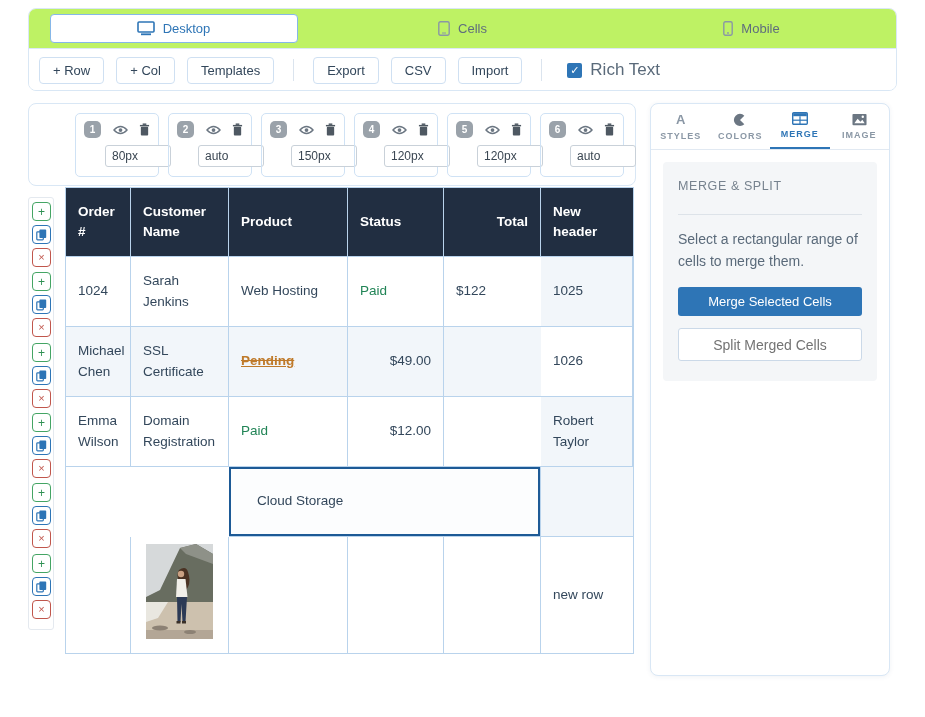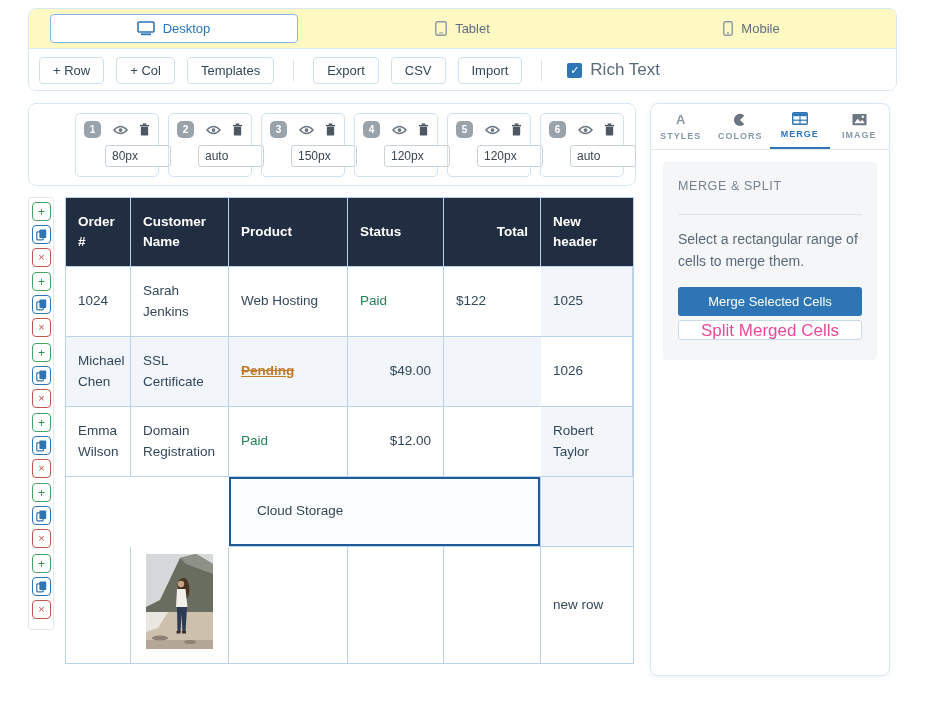--- a/index.html
+++ b/index.html
@@ -3,21 +3,21 @@
 <meta charset="utf-8">
 <style>
   * { box-sizing: border-box; margin: 0; padding: 0; }
   html,body { background:#fff; }
   body { font-family: "Liberation Sans", sans-serif; color:#33475b; }
   .canvas { position:relative; width:925px; height:717px; background:#fff; overflow:hidden; }
 
   
   .top-card { position:absolute; left:28px; top:8px; width:869px; height:83px;
     border:1px solid #d9e7f5; border-radius:8px; overflow:hidden; background:#fff; }
-  .device-row { height:40px; background:#fef9c3; border-bottom:1px solid #dce9f6;
+  .device-row { height:40px; background:#bef264; border-bottom:1px solid #dce9f6;
     display:flex; align-items:center; }
   .device-item { flex:1; display:flex; align-items:center; justify-content:center;
     gap:8px; font-size:13px; color:#5f6d7d; cursor:pointer; height:100%; }
   .device-item.active { flex:none; width:289px; height:100%; padding:5px 20px; }
   .device-active-btn { width:248px; height:29px; margin:0 auto; background:#fff;
     border:1px solid #86b7e8; border-radius:4px; display:flex; align-items:center;
     justify-content:center; gap:8px; color:#2e75b6; font-size:13px; }
   .toolbar-row { height:42px; display:flex; align-items:center; padding-left:10px; gap:12px; background:#fff; }
   .tb-btn { background:#fff; border:1px solid #cfe0f2; border-radius:4px; padding:5px 13px;
     font-size:13px; color:#33475b; font-family:inherit; cursor:pointer; white-space:nowrap; }
@@ -47,36 +47,36 @@
   .tabs { display:flex; border-bottom:1px solid #e1e9f2; height:46px; }
   .tab { flex:1; display:flex; flex-direction:column; align-items:center; justify-content:center;
     gap:4px; color:#8a97a5; font-size:9px; font-weight:bold; letter-spacing:1px; cursor:pointer; }
   .tab.active { color:#2e75b6; border-bottom:2px solid #2e75b6; }
   .tab-glyph-a { font-size:13px; font-weight:bold; letter-spacing:0; }
   .merge-box { margin:12px; background:#f4f6f8; border-radius:4px; padding:17px 15px 20px; }
   .merge-title { font-size:12.5px; color:#76828e; letter-spacing:.6px; padding-bottom:21px;
     border-bottom:1px solid #dde3e9; margin-bottom:14px; }
   .merge-desc { font-size:14px; color:#5a6a7a; line-height:1.55; margin-bottom:15px; }
   .btn-primary { display:block; width:100%; background:#2e75b6; color:#fff; border:none;
-    border-radius:3px; height:29px; font-size:13px; font-family:inherit; cursor:pointer; margin-bottom:4px; }
-  .btn-secondary { display:block; width:100%; background:#fff; color:#ec4899;
-    border:1px solid #cbd9e8; border-radius:3px; height:20px; font-size:17px; font-family:inherit; cursor:pointer; }
+    border-radius:3px; height:29px; font-size:13px; font-family:inherit; cursor:pointer; margin-bottom:12px; }
+  .btn-secondary { display:block; width:100%; background:#fff; color:#737373;
+    border:1px solid #cbd9e8; border-radius:3px; height:33px; font-size:14px; font-family:inherit; cursor:pointer; }
 
   
   .row-strip { position:absolute; left:28px; top:197px; width:26px; height:433px;
     background:#fff; border:1px solid #e4e9ef; border-radius:3px; }
   .row-group { position:absolute; left:3px; display:flex; flex-direction:column; gap:4px; }
   .rc-btn { width:19px; height:19px; border-radius:4px; background:#fff; display:flex;
     align-items:center; justify-content:center; font-size:12px; line-height:1; cursor:pointer; padding:0; font-family:inherit; }
   .rc-add { border:1px solid #44a564; color:#2f9153; }
   .rc-dup { border:1px solid #2e75b6; color:#2e75b6; }
   .rc-del { border:1px solid #c0564c; color:#c0564c; font-size:11px; }
 
   
-  .grid-table { position:absolute; left:65px; top:197px; display:grid;
+  .grid-table { position:absolute; left:65px; top:187px; display:grid;
     grid-template-columns:65px 98px 119px 96px 97px 92px;
     grid-template-rows:69px 70px 70px 70px 70px 116px;
     border:1px solid #b9d3ec; background:#fff; }
   .c { padding:8px 12px; display:flex; align-items:center; font-size:13.5px; color:#33475b;
     border-right:1px solid #b9d3ec; border-bottom:1px solid #b9d3ec; background:#fff; line-height:1.5; }
   .c.last { border-right:none; }
   .c.bottom { border-bottom:none; }
   .th { background:#212e41; color:#fff; font-weight:bold; font-size:13.5px; }
   .num { justify-content:flex-end; text-align:right; }
   .tint { background:#f2f6fa; }
@@ -103,21 +103,21 @@
           <span>Desktop</span>
         </div>
       </div>
       <div class="device-item">
         <span class="icon-btn">
           <svg width="12" height="15" viewBox="0 0 12 15">
               <rect x="0.8" y="0.8" width="10.4" height="13.4" rx="1.6" fill="none" stroke="#8a97a5" stroke-width="1.4"></rect>
               <line x1="4" y1="12" x2="8" y2="12" stroke="#8a97a5" stroke-width="1.2"></line>
             </svg>
         </span>
-        <span>Tablet</span>
+        <span>Cells</span>
       </div>
       <div class="device-item">
         <span class="icon-btn">
           <svg width="10" height="15" viewBox="0 0 10 15">
               <rect x="0.8" y="0.8" width="8.4" height="13.4" rx="1.6" fill="none" stroke="#8a97a5" stroke-width="1.4"></rect>
               <circle cx="5" cy="12" r="0.9" fill="#8a97a5"></circle>
             </svg>
         </span>
         <span>Mobile</span>
       </div>

